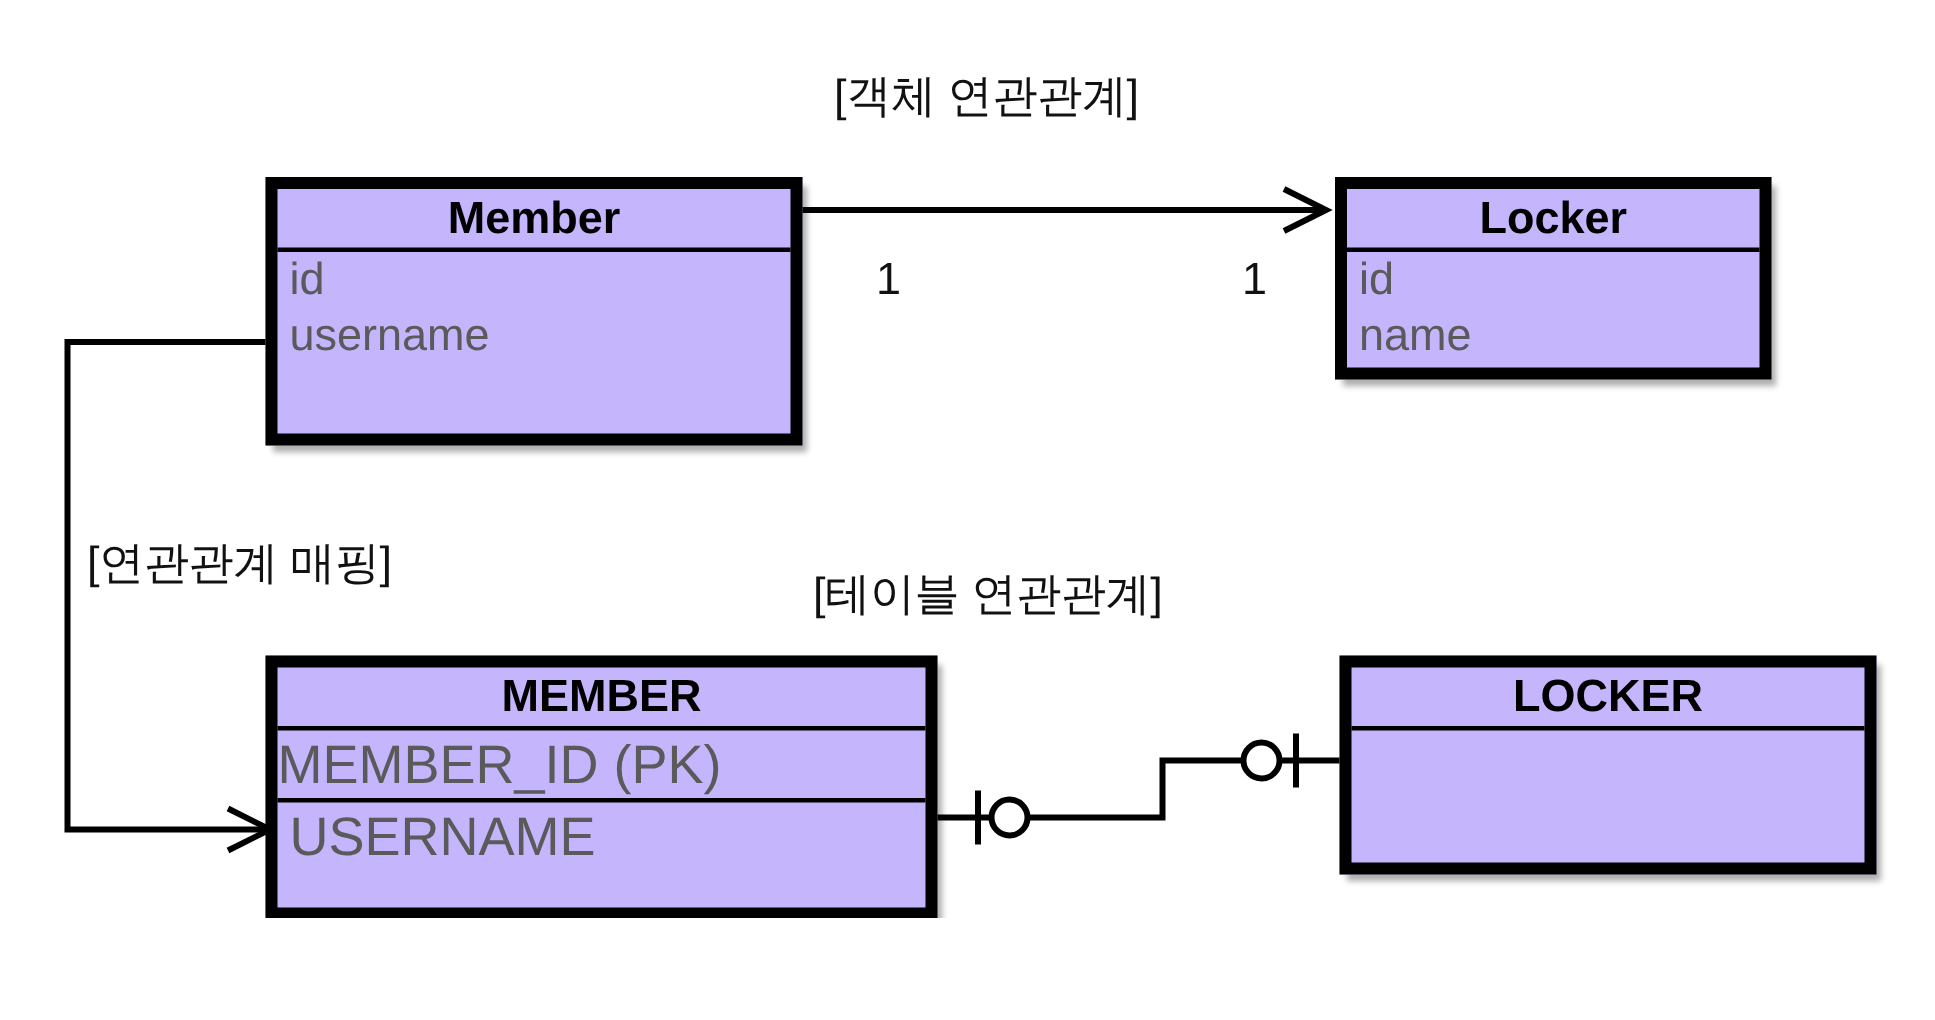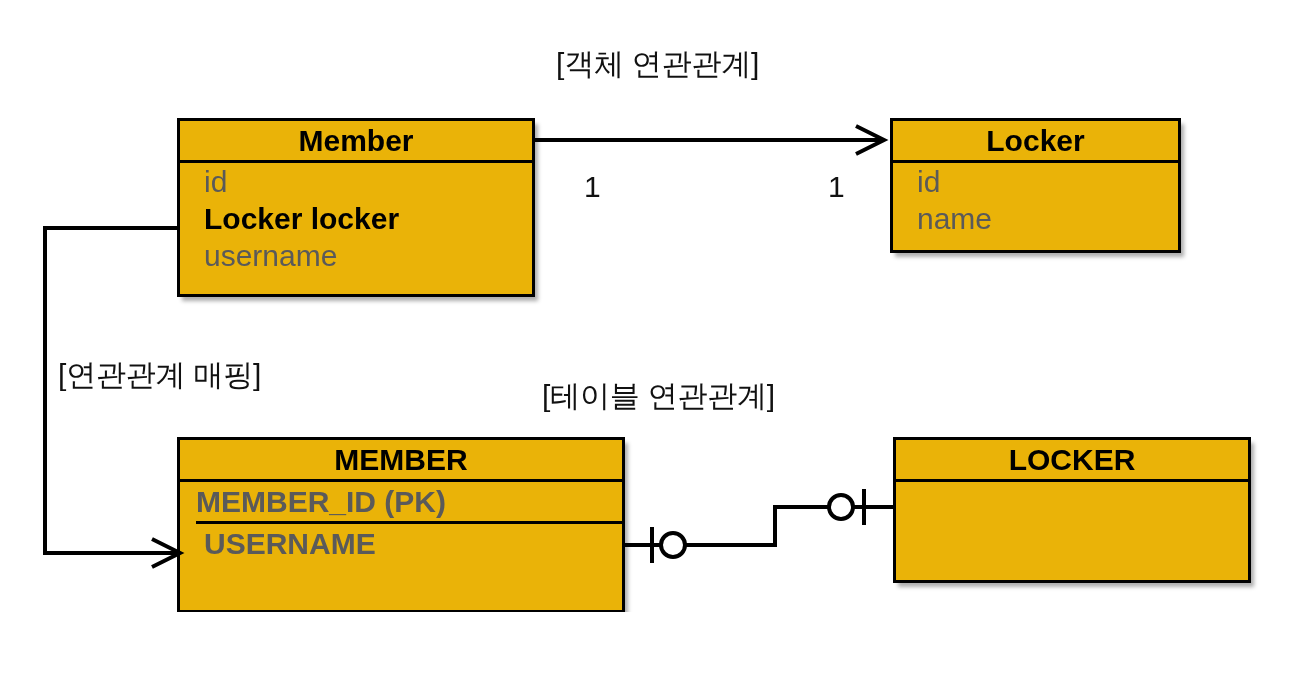--- a/index.html
+++ b/index.html
@@ -26,38 +26,38 @@
     font-weight: 400;
     color: #111111;
     white-space: nowrap;
     letter-spacing: -0.2px;
   }
 
   
   .box {
     position: absolute;
     box-sizing: border-box;
-    background: #eab308;
-    border: 3px solid #000000;
+    background: #c4b5fd;
+    border: 8px solid #000000;
     box-shadow: 4px 5px 4px -1px rgba(0,0,0,0.32);
   }
   .box-title {
     box-sizing: border-box;
     text-align: center;
     font-weight: bold;
     color: #000000;
     border-bottom: 3px solid #000000;
     line-height: 1;
     display: flex;
     align-items: center;
     justify-content: center;
   }
   .box-body {
     box-sizing: border-box;
-    padding: 0 0 0 24px;
+    padding: 0 0 0 8px;
   }
   .field {
     color: #5a5a5a;
     white-space: nowrap;
     line-height: 1.0;
   }
   .field.strong {
     color: #000000;
     font-weight: bold;
   }
@@ -66,21 +66,21 @@
     margin-left: -8px;
     padding-left: 8px;
   }
 
   
   .obj .box-title { height: 42px; font-size: 30px; }
   .obj .field { font-size: 30px; padding: 4px 0 3px 0; }
 
   
   .tbl .box-title { height: 42px; font-size: 30px; }
-  .tbl .field { font-size: 30px; padding: 5px 0 4px 0; font-weight: bold; }
+  .tbl .field { font-size: 36px; padding: 5px 0 4px 0; }
 
   
   #wires {
     position: absolute;
     left: 0;
     top: 0;
     width: 1290px;
     height: 680px;
     pointer-events: none;
   }
@@ -110,21 +110,20 @@
   <div class="caption" style="left:556px; top:44px;">[객체 연관관계]</div>
 
   <div class="caption" style="left:58px; top:355px;">[연관관계 매핑]</div>
 
   <div class="caption" style="left:542px; top:376px;">[테이블 연관관계]</div>
 
   <div class="box obj" style="left:177px; top:118px; width:358px; height:179px;">
     <div class="box-title">Member</div>
     <div class="box-body">
       <div class="field">id</div>
-      <div class="field strong">Locker locker</div>
       <div class="field">username</div>
     </div>
   </div>
 
   <div class="box obj" style="left:890px; top:118px; width:291px; height:135px;">
     <div class="box-title">Locker</div>
     <div class="box-body">
       <div class="field">id</div>
       <div class="field">name</div>
     </div>

